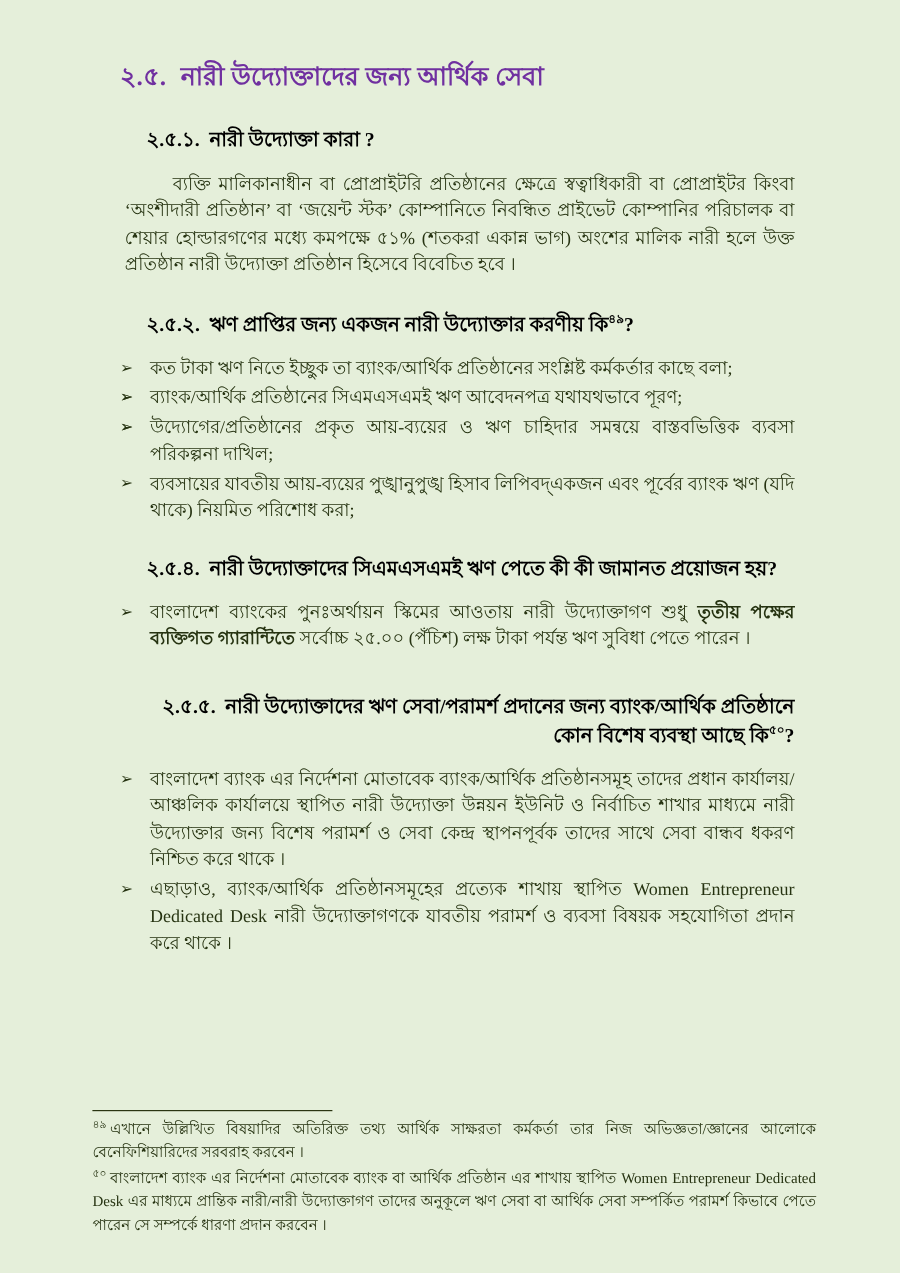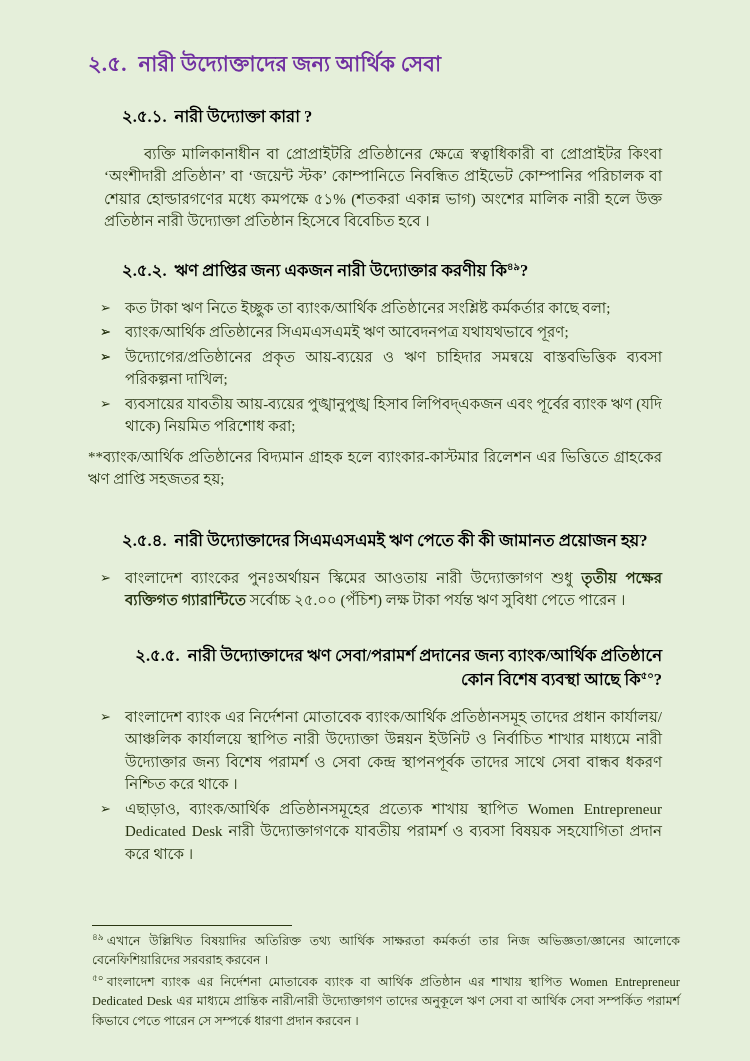--- a/index.html
+++ b/index.html
@@ -10,21 +10,21 @@
     color: #263311;
   }
   .page {
     position: relative;
     width: 750px; height: 1061px;
     box-sizing: border-box;
     padding: 48px 88px 0 88px;
     overflow: hidden;
   }
   .main-heading {
-    margin: 0 0 22px 0;
+    margin: 0 0 22px 12px;
     font-size: 21px; font-weight: bold;
     color: #7030a0;
     letter-spacing: 0.2px;
   }
   .main-heading .num { margin-right: 12px; }
   .sub-heading {
     margin: 0 0 14px 34px;
     font-size: 16.5px; font-weight: bold;
     color: #000000;
     line-height: 1.45;
@@ -58,21 +58,21 @@
     margin: 8px 0 18px 0;
     font-size: 15px; line-height: 1.5;
     text-align: justify;
   }
   .gap-s { height: 10px; }
   .gap-l { height: 28px; }
   .en-serif { font-family: "Liberation Serif", "DejaVu Serif", serif; }
   .bold { font-weight: bold; }
   .footnotes {
     position: absolute;
-    left: 92px; right: 70px;
+    left: 77px; right: 70px;
     top: 925px;
   }
   .footnote-rule {
     width: 200px; height: 0;
     border: none;
     border-top: 1.5px solid #2a3512;
     margin: 0 0 6px 0;
   }
   .footnote {
     margin: 0 0 2px 0;
@@ -117,21 +117,20 @@
     </li>
     <li>
       <span class="marker">➢</span>
       <span>উদ্যোগের/প্রতিষ্ঠানের প্রকৃত আয়-ব্যয়ের ও ঋণ চাহিদার সমন্বয়ে বাস্তবভিত্তিক ব্যবসা পরিকল্পনা দাখিল;</span>
     </li>
     <li>
       <span class="marker">➢</span>
       <span>ব্যবসায়ের যাবতীয় আয়-ব্যয়ের পুঙ্খানুপুঙ্খ হিসাব লিপিবদ্একজন এবং পূর্বের ব্যাংক ঋণ (যদি থাকে) নিয়মিত পরিশোধ করা;</span>
     </li>
   </ul>
-  <p class="note">**ব্যাংক/আর্থিক প্রতিষ্ঠানের বিদ্যমান গ্রাহক হলে ব্যাংকার-কাস্টমার রিলেশন এর ভিত্তিতে গ্রাহকের ঋণ প্রাপ্তি সহজতর হয়;</p>
 
   <div class="gap-s"></div>
 
 
   <div class="gap-s"></div>
 
   <h2 class="sub-heading">
     <span class="num">২.৫.৪.</span><span>নারী উদ্যোক্তাদের সিএমএসএমই ঋণ পেতে কী কী জামানত প্রয়োজন হয়?</span>
   </h2>
   <ul class="bullets">

